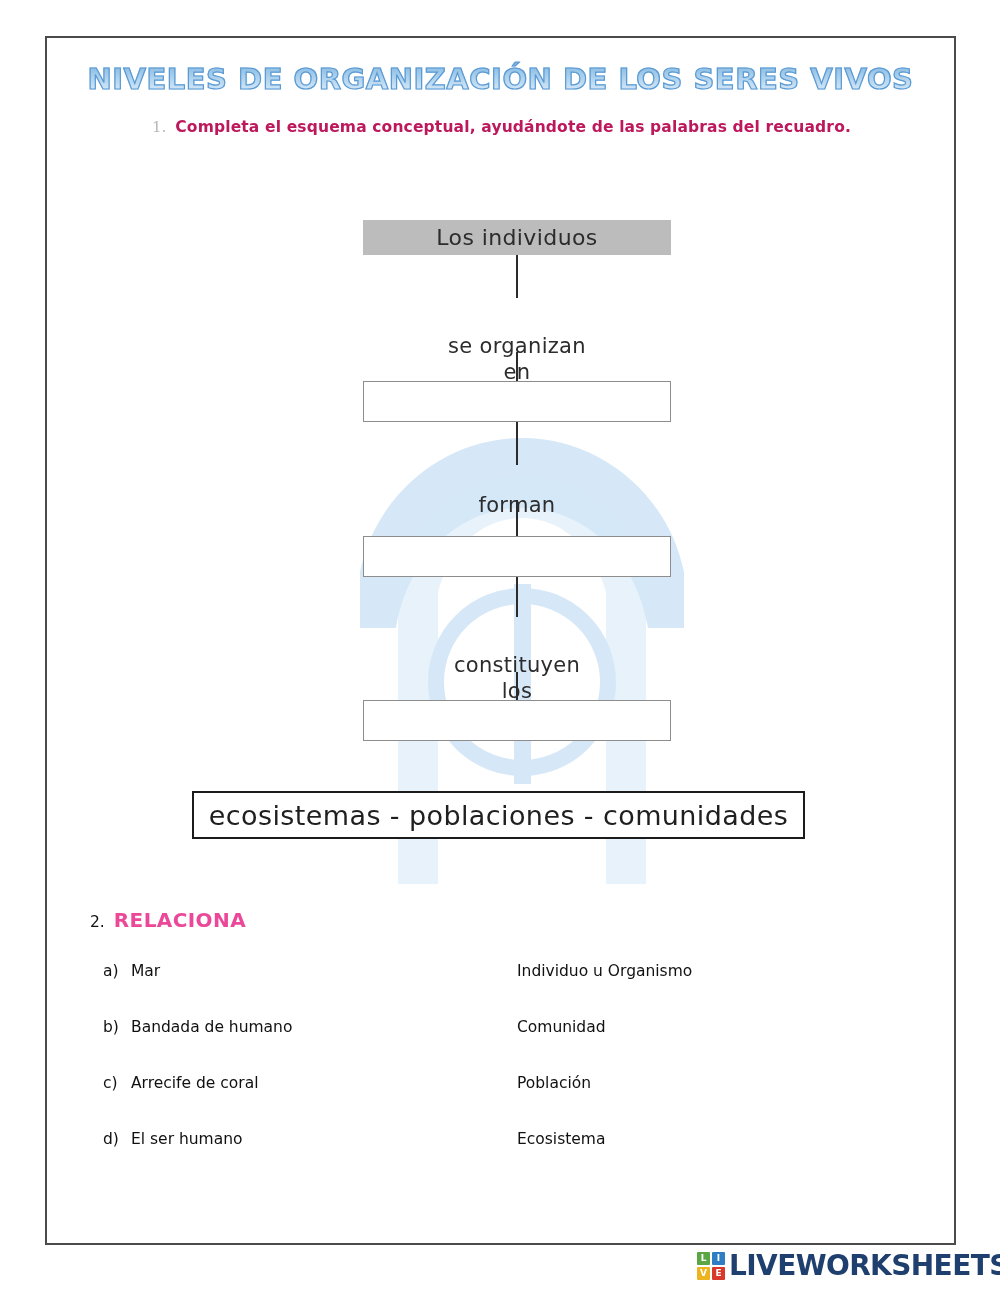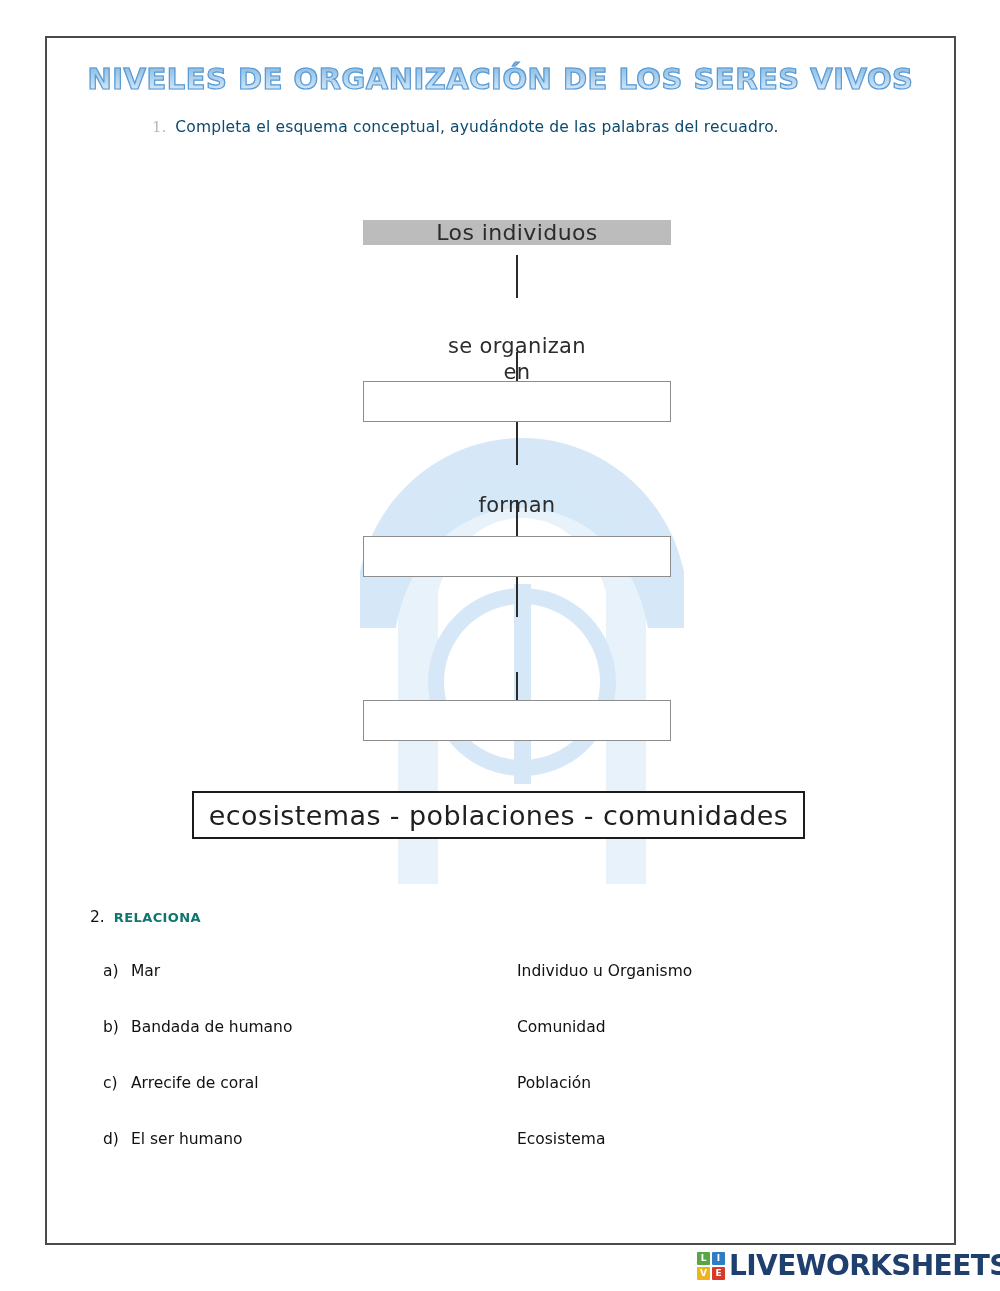--- a/index.html
+++ b/index.html
@@ -56,23 +56,23 @@
     align-items: baseline;
     gap: 9px;
   }
   #instruction-number {
     font-family: "DejaVu Serif", serif;
     font-size: 15px;
     color: #b9b9b9;
   }
   #instruction-text {
     font-family: "DejaVu Sans", sans-serif;
-    font-weight: normal;
+    font-weight: bold;
     font-size: 15.5px;
-    color: #0c4a6e;
+    color: #be185d;
     letter-spacing: 0.15px;
     white-space: nowrap;
   }
 
   
   #diagram {
     position: absolute;
     left: 363px;
     top: 220px;
     width: 308px;
@@ -89,21 +89,21 @@
   }
   .diagram-box {
     position: absolute;
     left: 0;
     width: 308px;
     box-sizing: border-box;
     z-index: 2;
   }
   .box-filled {
     top: 0;
-    height: 25px;
+    height: 35px;
     background: #bcbcbc;
     display: flex;
     align-items: center;
     justify-content: center;
     font-family: "DejaVu Sans", sans-serif;
     font-size: 22px;
     color: #2c2c2c;
     letter-spacing: 0.4px;
   }
   .box-blank {
@@ -172,22 +172,22 @@
     align-items: baseline;
   }
   #section2-number {
     font-family: "DejaVu Sans", sans-serif;
     font-size: 15.5px;
     color: #111111;
   }
   #section2-title {
     font-family: "DejaVu Sans", sans-serif;
     font-weight: bold;
-    font-size: 13px;
-    color: #0f766e;
+    font-size: 20px;
+    color: #ec4899;
     letter-spacing: 0.4px;
   }
 
   #match-list {
     position: absolute;
     left: 103px;
     top: 962px;
     width: 760px;
   }
   .match-row {
@@ -284,20 +284,21 @@
 
   <div class="diagram-box box-blank" id="blank-1"></div>
 
   <div class="connector" style="top:202px;height:43px;"></div>
   <div class="connector-label" id="label-2">forman</div>
   <div class="connector" style="top:280px;height:36px;"></div>
 
   <div class="diagram-box box-blank" id="blank-2"></div>
 
   <div class="connector" style="top:357px;height:40px;"></div>
+  <div class="connector-label" id="label-3">constituyen<br>los</div>
   <div class="connector" style="top:452px;height:28px;"></div>
 
   <div class="diagram-box box-blank" id="blank-3"></div>
 </div>
 
 <div id="word-bank" style="border-color: rgb(27, 27, 27);">
   <span id="word-bank-text">ecosistemas  -  poblaciones  -  comunidades</span>
 </div>
 
 <div id="section2-heading">

